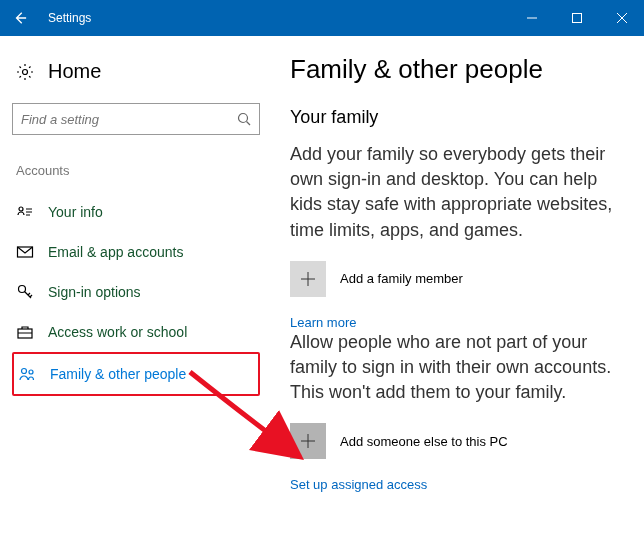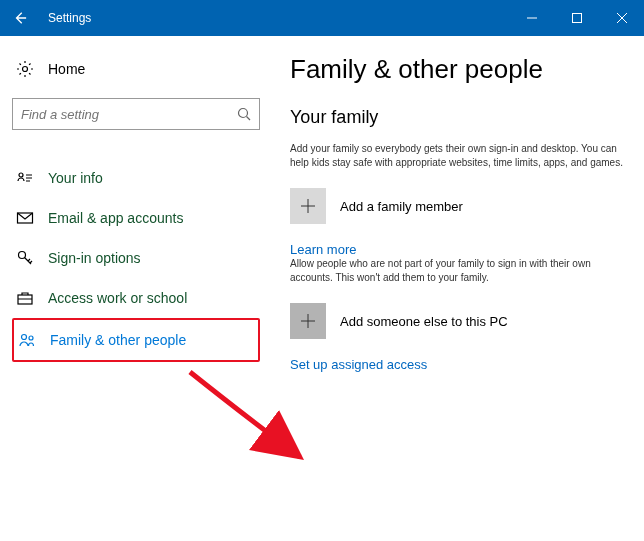--- a/index.html
+++ b/index.html
@@ -8,36 +8,36 @@
   .back-btn { width: 40px; height: 30px; display: flex; align-items: center; justify-content: center; }
   .back-btn svg { width: 14px; height: 14px; }
   .title { padding-left: 8px; flex: 1; }
   .win-controls { display: flex; }
   .win-btn { width: 45px; height: 30px; display: flex; align-items: center; justify-content: center; }
   .win-btn svg { width: 10px; height: 10px; }
   .content { display: flex; height: calc(100% - 30px); }
   .sidebar { width: 272px; padding: 18px 12px 0 12px; }
   .home { display: flex; align-items: center; padding: 6px 4px; margin-bottom: 14px; cursor: pointer; }
   .home-icon { width: 18px; height: 18px; margin-right: 14px; display: flex; align-items: center; justify-content: center; }
-  .home-label { font-size: 14px; color: #000; }
+  .home-label { font-size: 20px; color: #000; }
   .search { display: flex; align-items: center; border: 1px solid #999; height: 32px; padding: 0 8px; margin-bottom: 28px; }
   .search input { flex: 1; border: none; outline: none; font-size: 13px; font-style: italic; color: #666; background: transparent; }
   .search-icon { width: 14px; height: 14px; }
   .cat-label { font-size: 13px; color: #767676; margin-bottom: 14px; padding-left: 4px; }
   .nav-item { display: flex; align-items: center; padding: 11px 4px; cursor: pointer; }
   .nav-item.selected { border: 2px solid #e81123; border-radius: 2px; }
   .nav-item.selected .nav-label { color: #0078d7; }
   .nav-item.selected .nav-icon svg { stroke: #0078d7; }
   .nav-icon { width: 18px; height: 18px; margin-right: 14px; display: flex; align-items: center; justify-content: center; }
   .nav-label { font-size: 14px; color: #14532d; }
   .main { flex: 1; padding: 18px 20px 0 18px; overflow-y: auto; }
   .page-title { font-size: 26px; font-weight: 300; margin-bottom: 22px; }
   .section-title { font-size: 18px; font-weight: 400; margin-bottom: 14px; }
   .section-title.spaced { margin-top: 40px; }
-  .desc { font-size: 10px; color: #333; line-height: 1.4; margin-bottom: 18px; }
+  .desc { font-size: 18px; color: #333; line-height: 1.4; margin-bottom: 18px; }
   .tile-btn { display: flex; align-items: center; margin-bottom: 18px; cursor: pointer; }
   .plus-box { width: 36px; height: 36px; background: #d9d9d9; display: flex; align-items: center; justify-content: center; margin-right: 14px; }
   .plus-box.darker { background: #b3b3b3; }
   .plus-box svg { width: 16px; height: 16px; }
   .tile-label { font-size: 13px; color: #000; }
   .link { font-size: 13px; color: #0067c0; cursor: pointer; }
   .arrow-overlay { position: absolute; left: 180px; top: 362px; pointer-events: none; }
 </style>
 </head>
 <body>
@@ -80,20 +80,21 @@
       </span>
       <span class="home-label">Home</span>
     </div>
     <div class="search">
       <input placeholder="Find a setting" style="">
       <svg class="search-icon" viewBox="0 0 14 14" fill="none" stroke="#666" stroke-width="1.2">
           <circle cx="6" cy="6" r="4.5"></circle>
           <line x1="9.5" y1="9.5" x2="13" y2="13"></line>
         </svg>
     </div>
+    <div class="cat-label">Accounts</div>
 
     <div class="nav-item">
       <span class="nav-icon">
           <svg viewBox="0 0 18 18" fill="none" stroke="#000" stroke-width="1.2">
             <circle cx="5" cy="6" r="2"></circle>
             <path d="M2 12c0-1.5 1.5-3 3-3s3 1.5 3 3M10 6h6M10 9h6M10 12h4"></path>
           </svg>
         </span>
       <span class="nav-label">Your info</span>
     </div>

